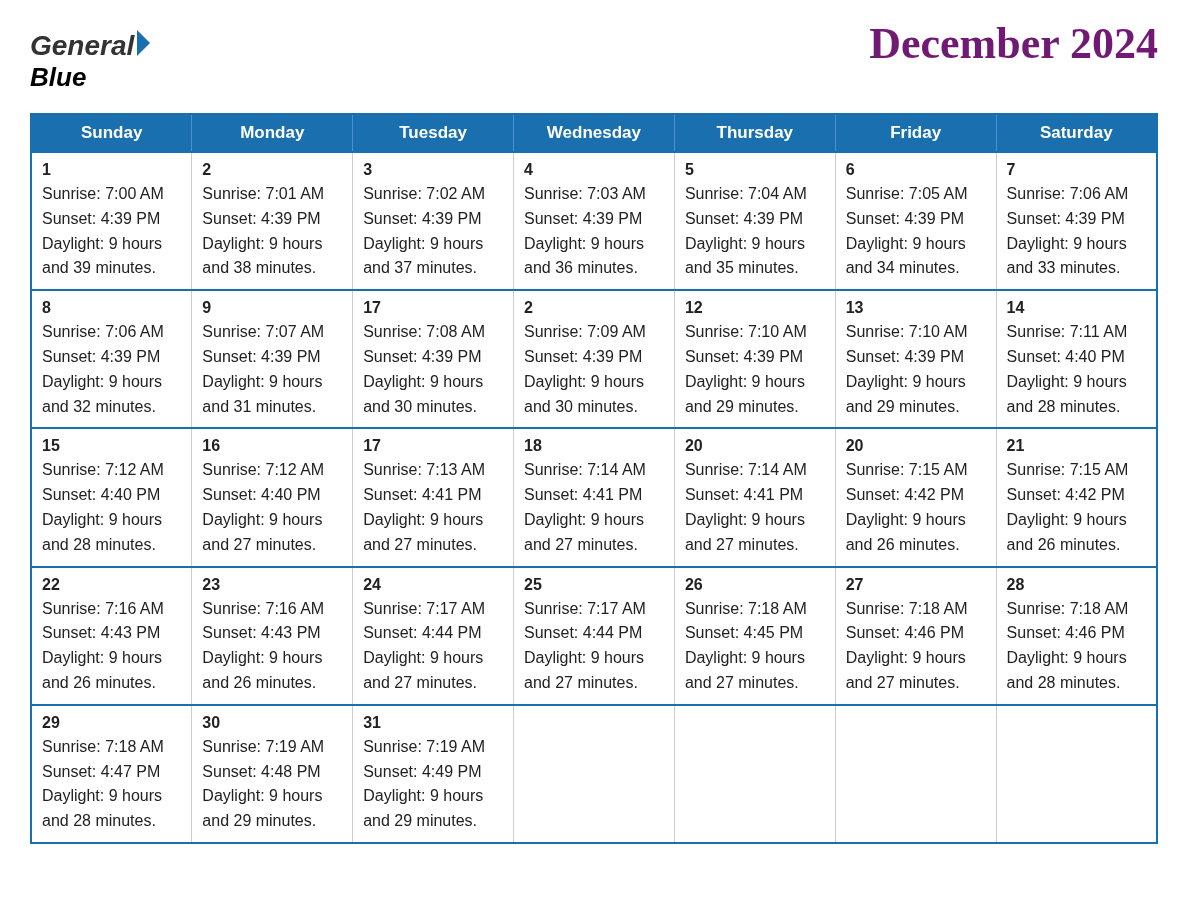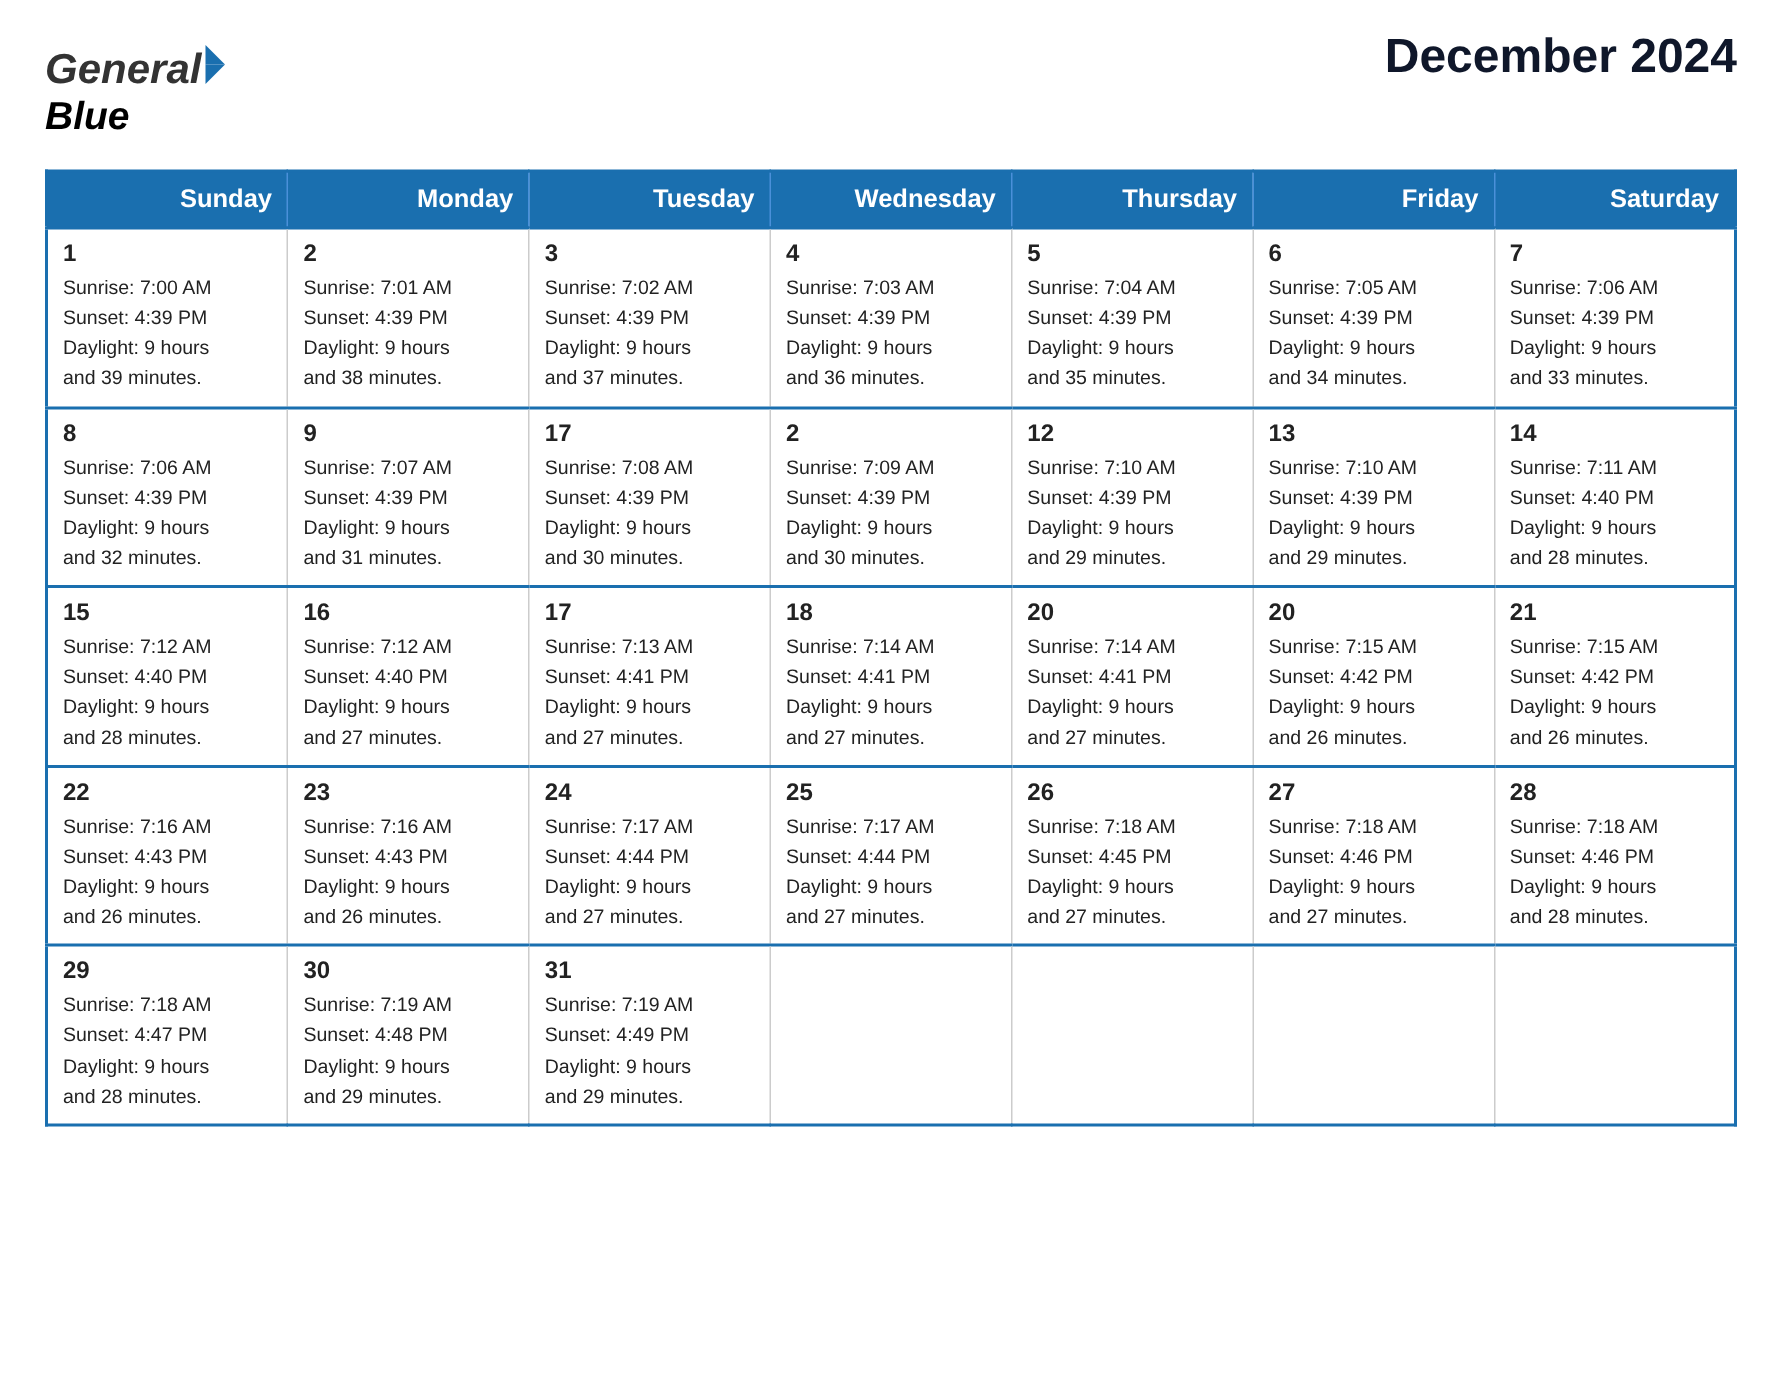--- a/index.html
+++ b/index.html
@@ -25,42 +25,43 @@
     .logo-general {
       font-size: 28px;
       font-weight: bold;
       color: #333;
       font-style: italic;
     }
     .title-area {
       text-align: right;
     }
     .month-title {
-      font-size: 32px;
+      font-size: 44px;
       font-weight: bold;
-      color: #0f172a;
+      color: #701a75;
       line-height: 1.1;
+      font-family: Liberation Serif, serif;
     }
     .location-title {
       font-size: 22px;
       color: #333;
       margin-top: 4px;
     }
     .calendar {
       width: 100%;
       border-collapse: collapse;
       border: 2px solid #1a6faf;
     }
     .calendar th {
       background-color: #1a6faf;
       color: #fff;
       font-size: 17px;
       font-weight: bold;
       padding: 8px 10px;
-      text-align: right;
+      text-align: center;
       border-right: 1px solid #4a90d9;
     }
     .calendar th:last-child {
       border-right: none;
     }
     .calendar td {
       vertical-align: top;
       padding: 8px 10px;
       font-size: 13.5px;
       color: #222;
@@ -75,21 +76,21 @@
     .calendar tr:last-child td {
       border-bottom: none;
     }
     .day-number {
       font-size: 16px;
       font-weight: bold;
       display: block;
       margin-bottom: 3px;
     }
     .day-info {
-      font-size: 13px;
+      font-size: 16px;
       line-height: 1.55;
       color: #222;
     }
     .empty-cell {
       background: #fff;
     }
     .logo-wrapper {
       display: flex;
       align-items: center;
       gap: 0;

